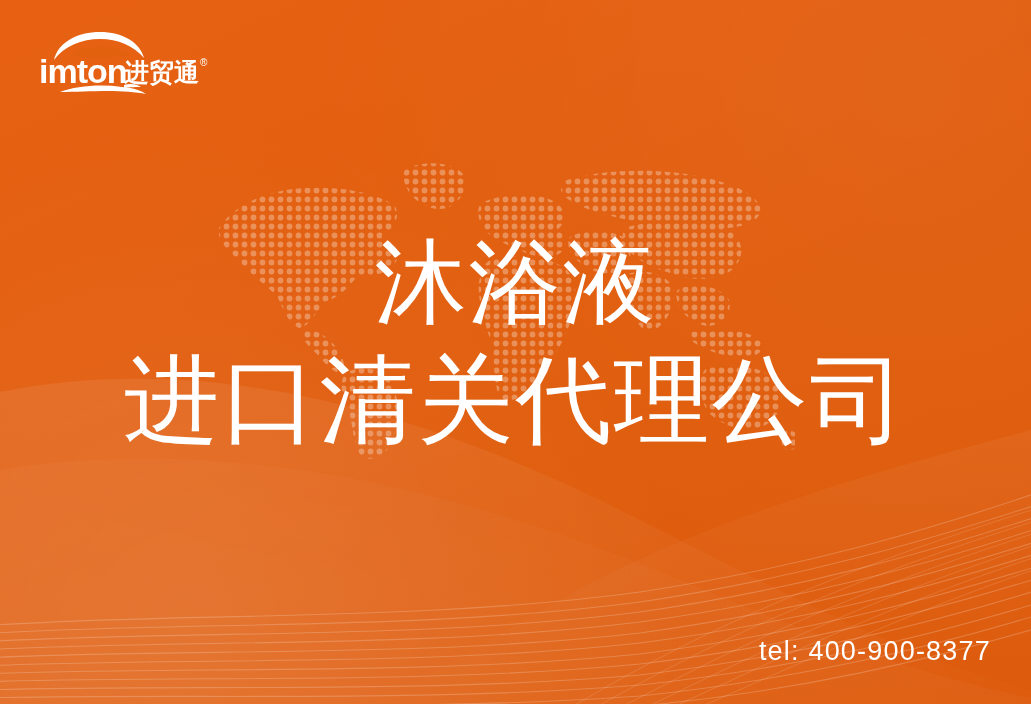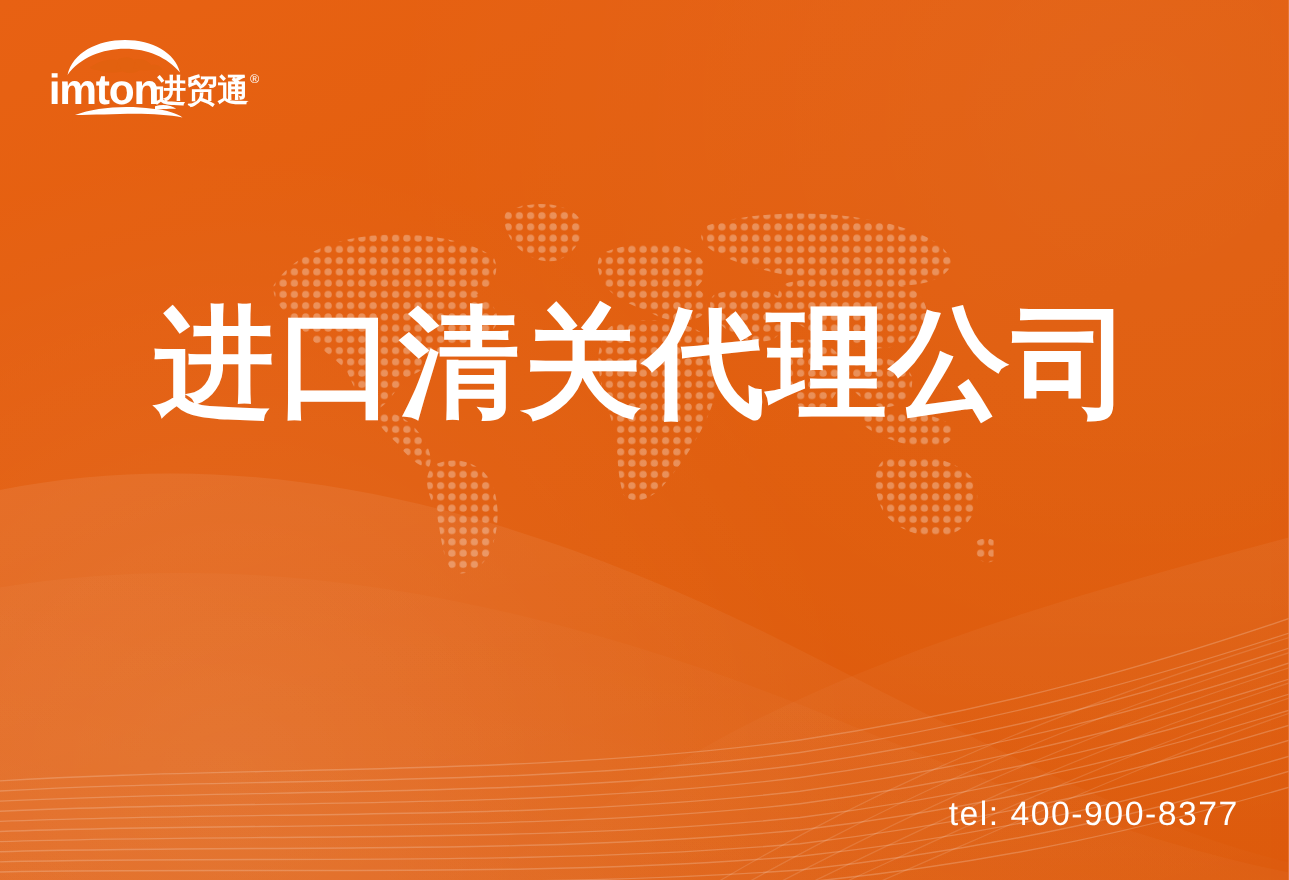--- a/index.html
+++ b/index.html
@@ -88,21 +88,21 @@
   }
   .headline-line1 {
     display: block;
     font-size: 92px;
     font-weight: 400;
     white-space: nowrap;
   }
   .headline-line2 {
     display: block;
     font-size: 96px;
-    font-weight: 700;
+    font-weight: 400;
     white-space: nowrap;
     margin-top: 6px;
   }
 
   
   .phone {
     position: absolute;
     right: 40px;
     bottom: 37px;
     color: #ffffff;
@@ -259,18 +259,19 @@
 
       <g>
         <path d="M22,62 C38,56 62,54 84,57 C96,58 104,61 108,64
                  C98,62 84,61 70,61 C54,61 36,62 22,62 Z" fill="#ffffff"></path>
         <path d="M86,55 C92,53 99,54 103,57 C99,57 92,57 86,58 Z" fill="#ffffff"></path>
       </g>
     </svg>
   </div>
 
   <div class="headline">
+    <span class="headline-line1">沐浴液</span>
     <span class="headline-line2">进口清关代理公司</span>
   </div>
 
   <div class="phone">tel: 400-900-8377</div>
 
 </div>
 
 </body></html>

